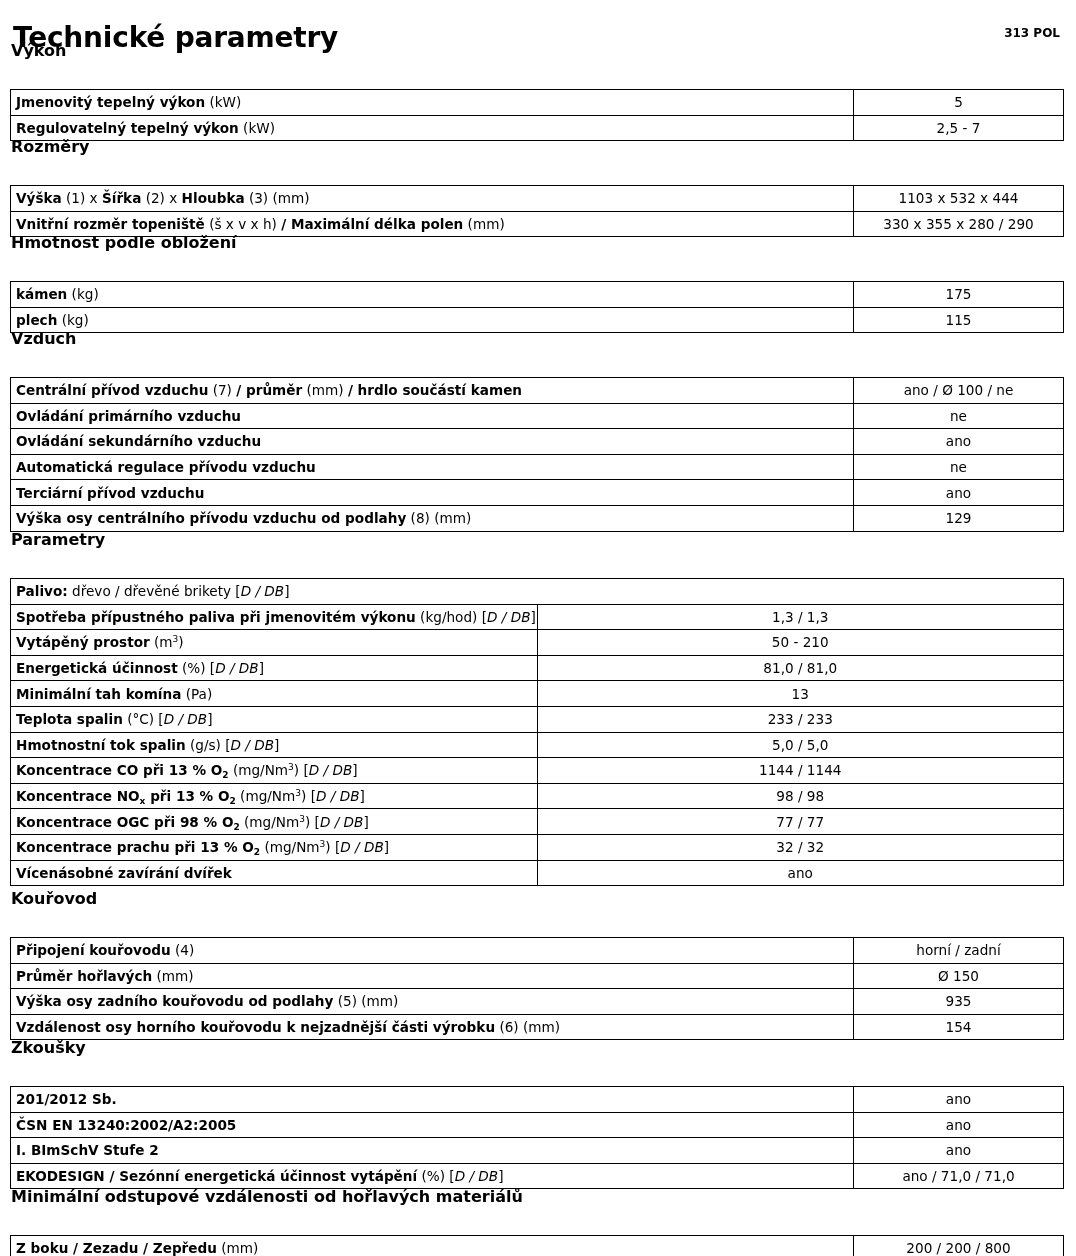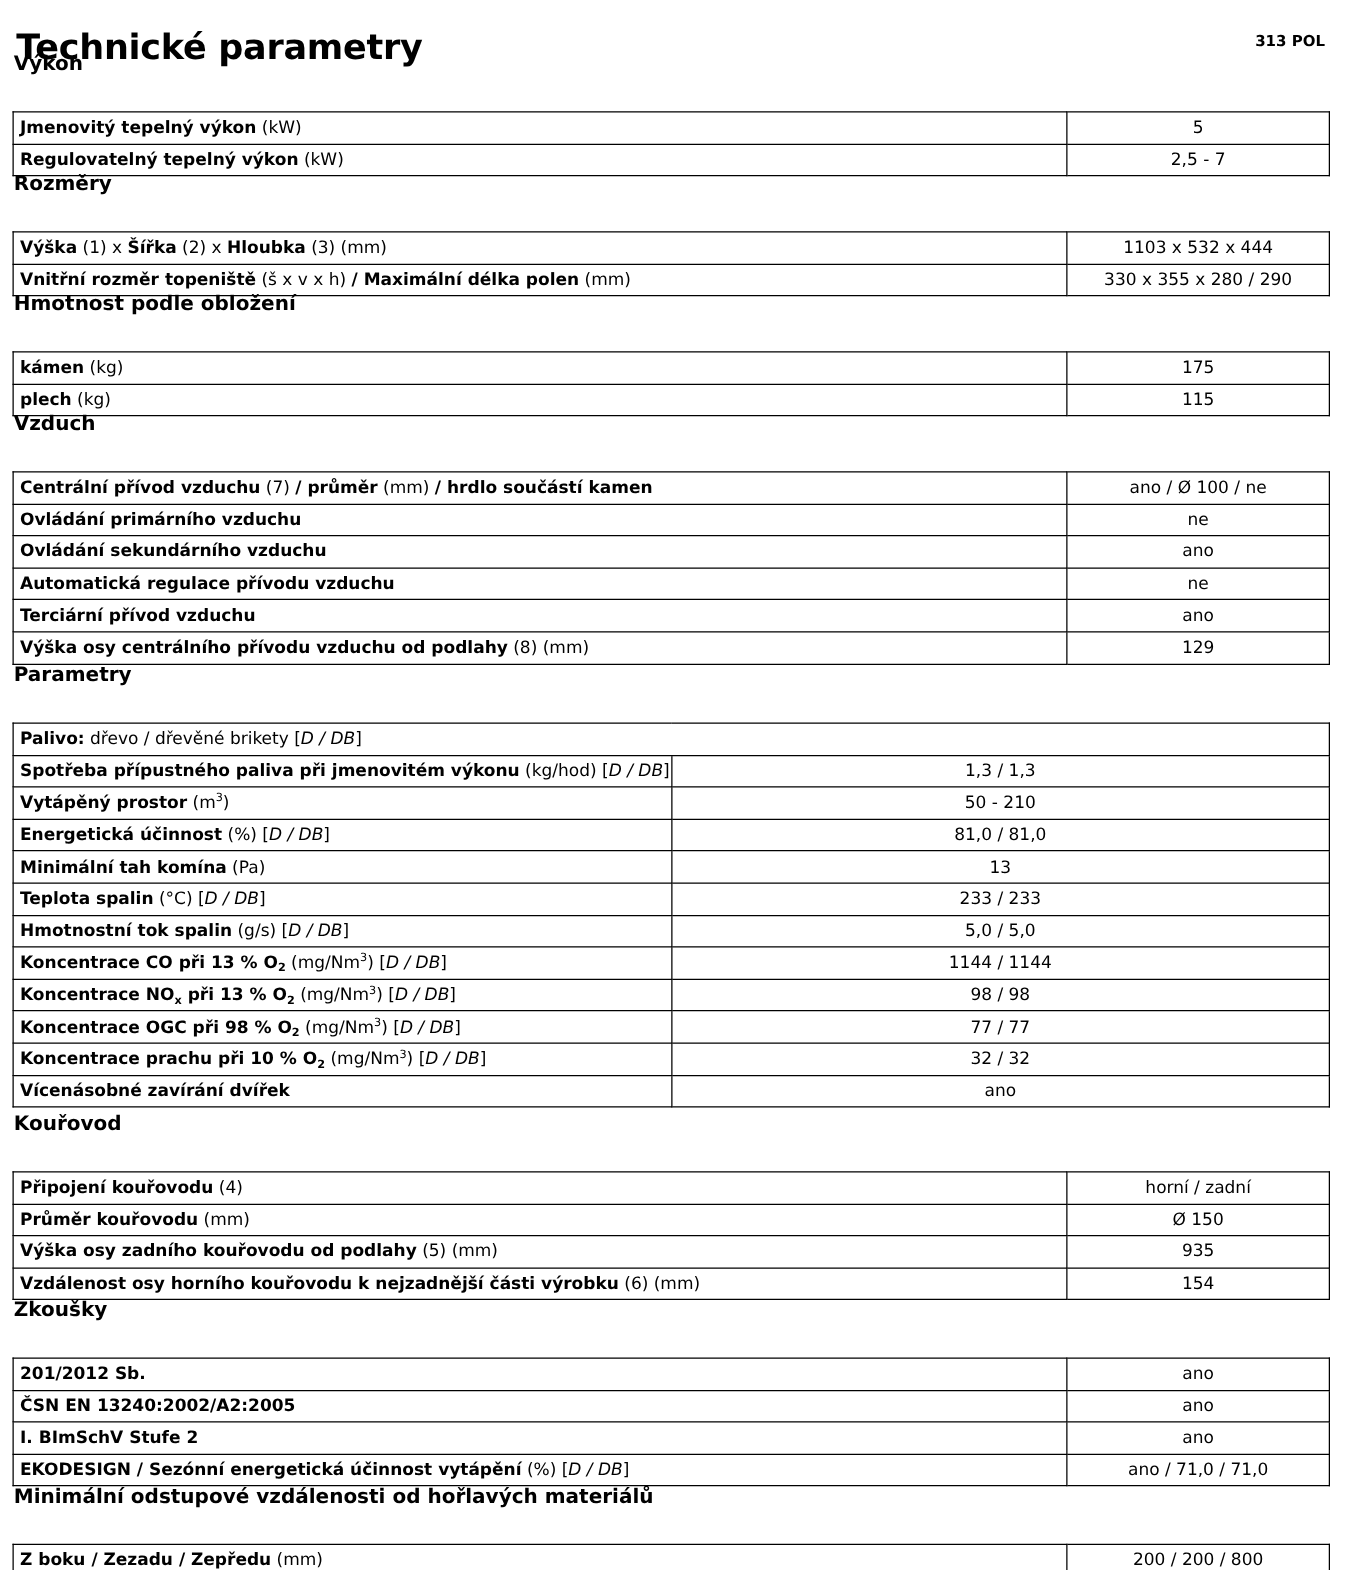--- a/index.html
+++ b/index.html
@@ -160,41 +160,41 @@
     </tr>
     <tr>
       <td class="lbl"><b>Koncentrace NO</b><sub>x</sub><b> při 13 % O</b><sub>2</sub><span> (mg/Nm</span><sup>3</sup><span>) [</span><i>D / DB</i><span>]</span></td>
       <td class="val">98 / 98</td>
     </tr>
     <tr>
       <td class="lbl"><b>Koncentrace OGC při 98 % O</b><sub>2</sub><span> (mg/Nm</span><sup>3</sup><span>) [</span><i>D / DB</i><span>]</span></td>
       <td class="val">77 / 77</td>
     </tr>
     <tr>
-      <td class="lbl"><b>Koncentrace prachu při 10 % O</b><sub>2</sub><span> (mg/Nm</span><sup>3</sup><span>) [</span><i>D / DB</i><span>]</span></td>
+      <td class="lbl"><b>Koncentrace prachu při 13 % O</b><sub>2</sub><span> (mg/Nm</span><sup>3</sup><span>) [</span><i>D / DB</i><span>]</span></td>
       <td class="val">32 / 32</td>
     </tr>
     <tr>
       <td class="lbl"><b>Vícenásobné zavírání dvířek</b><span></span></td>
       <td class="val">ano</td>
     </tr>
   </tbody>
     </table>
 </div>
 
 <div class="section" style="top:888px">
   <div class="section-title">Kouřovod</div>
   <table class="spec">
     <tbody>
         <tr>
       <td class="lbl"><b>Připojení kouřovodu</b><span> (4)</span></td>
       <td class="val">horní / zadní</td>
     </tr>
     <tr>
-      <td class="lbl"><b>Průměr kouřovodu</b><span> (mm)</span></td>
+      <td class="lbl"><b>Průměr hořlavých</b><span> (mm)</span></td>
       <td class="val">Ø 150</td>
     </tr>
     <tr>
       <td class="lbl"><b>Výška osy zadního kouřovodu od podlahy</b><span> (5) (mm)</span></td>
       <td class="val">935</td>
     </tr>
     <tr>
       <td class="lbl"><b>Vzdálenost osy horního kouřovodu k nejzadnější části výrobku</b><span> (6) (mm)</span></td>
       <td class="val">154</td>
     </tr>

